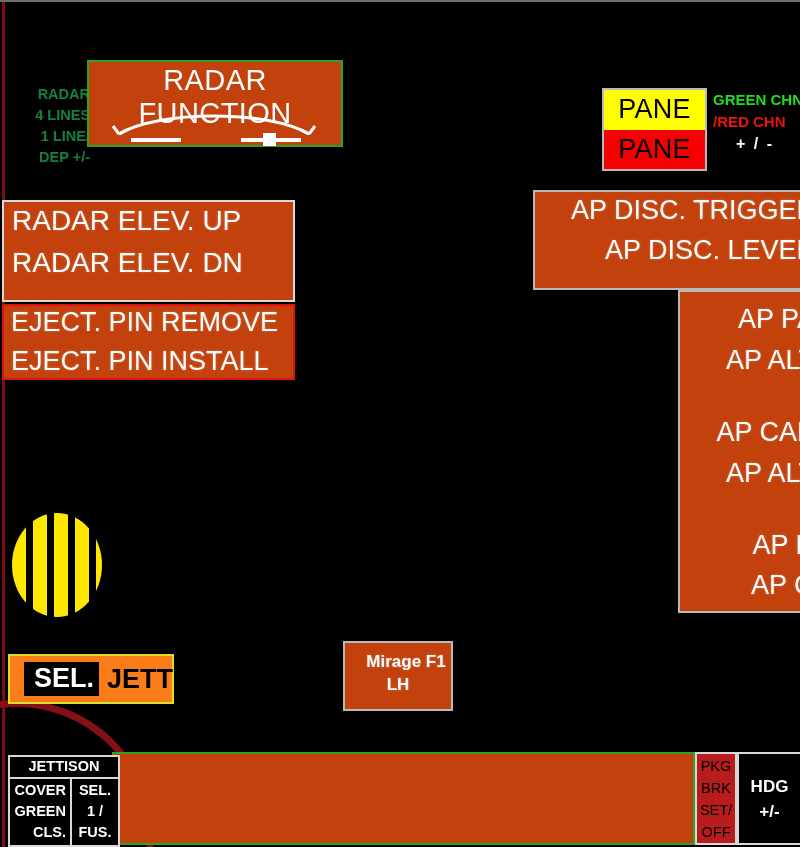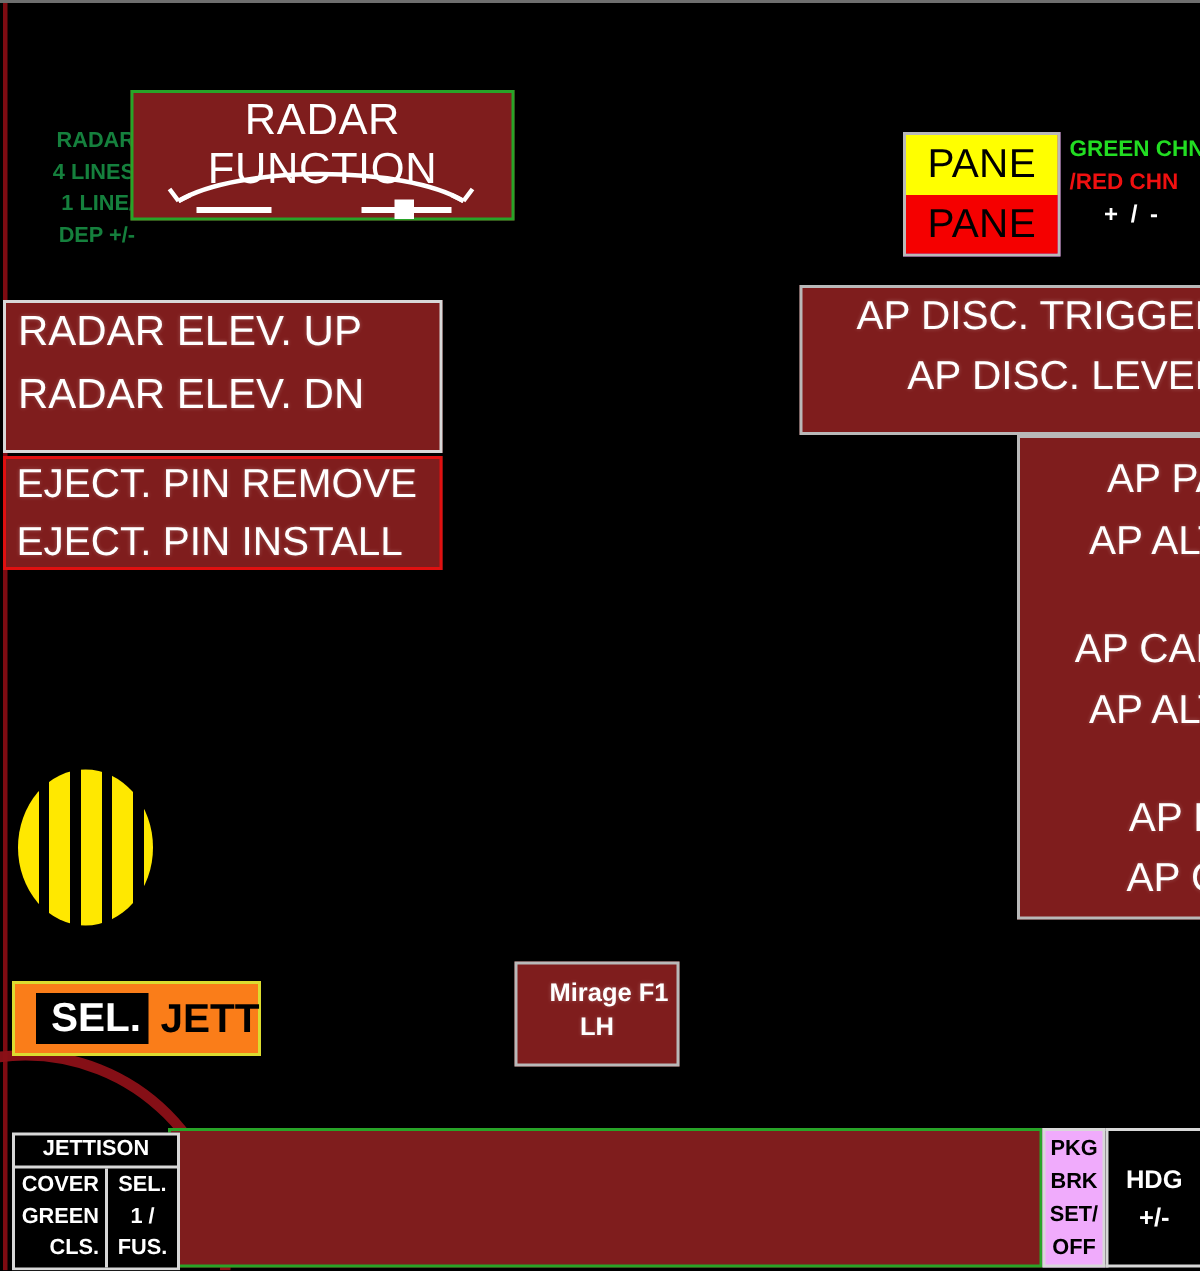--- a/index.html
+++ b/index.html
@@ -41,21 +41,21 @@
     border: 7px solid #8c1017;
     border-radius: 50%;
     opacity: 0.95;
     clip-path: inset(0 0 0 0);
   }
 
   
   .box {
     position: absolute;
     box-sizing: border-box;
-    background: #7f1d1d;
+    background: #c2410c;
   }
   .bx-green  { border: 2px solid #28a428; }
   .bx-white  { border: 2px solid #d8d8d8; }
   .bx-red    { border: 2px solid #e01010; }
   .bx-grey   { border: 2px solid #b9b9b9; }
 
   .lbl {
     color: #ffffff;
     white-space: nowrap;
     text-shadow: 0 0 3px rgba(255,255,255,0.25);
@@ -295,24 +295,24 @@
     width: 46px;
     text-align: center;
   }
 
   #pkg-brk-box {
     position: absolute;
     left: 695px; top: 752px;
     width: 42px; height: 93px;
     box-sizing: border-box;
     border: 2px solid #d8d8d8;
-    background: #f0abfc;
+    background: #b91c1c;
     color: #000000;
     font-size: 14.5px;
-    font-weight: bold;
+    font-weight: normal;
     line-height: 22px;
     text-align: center;
     padding-top: 1px;
   }
   #hdg-box {
     position: absolute;
     left: 737px; top: 752px;
     width: 63px; height: 93px;
     box-sizing: border-box;
     border: 2px solid #d8d8d8;

